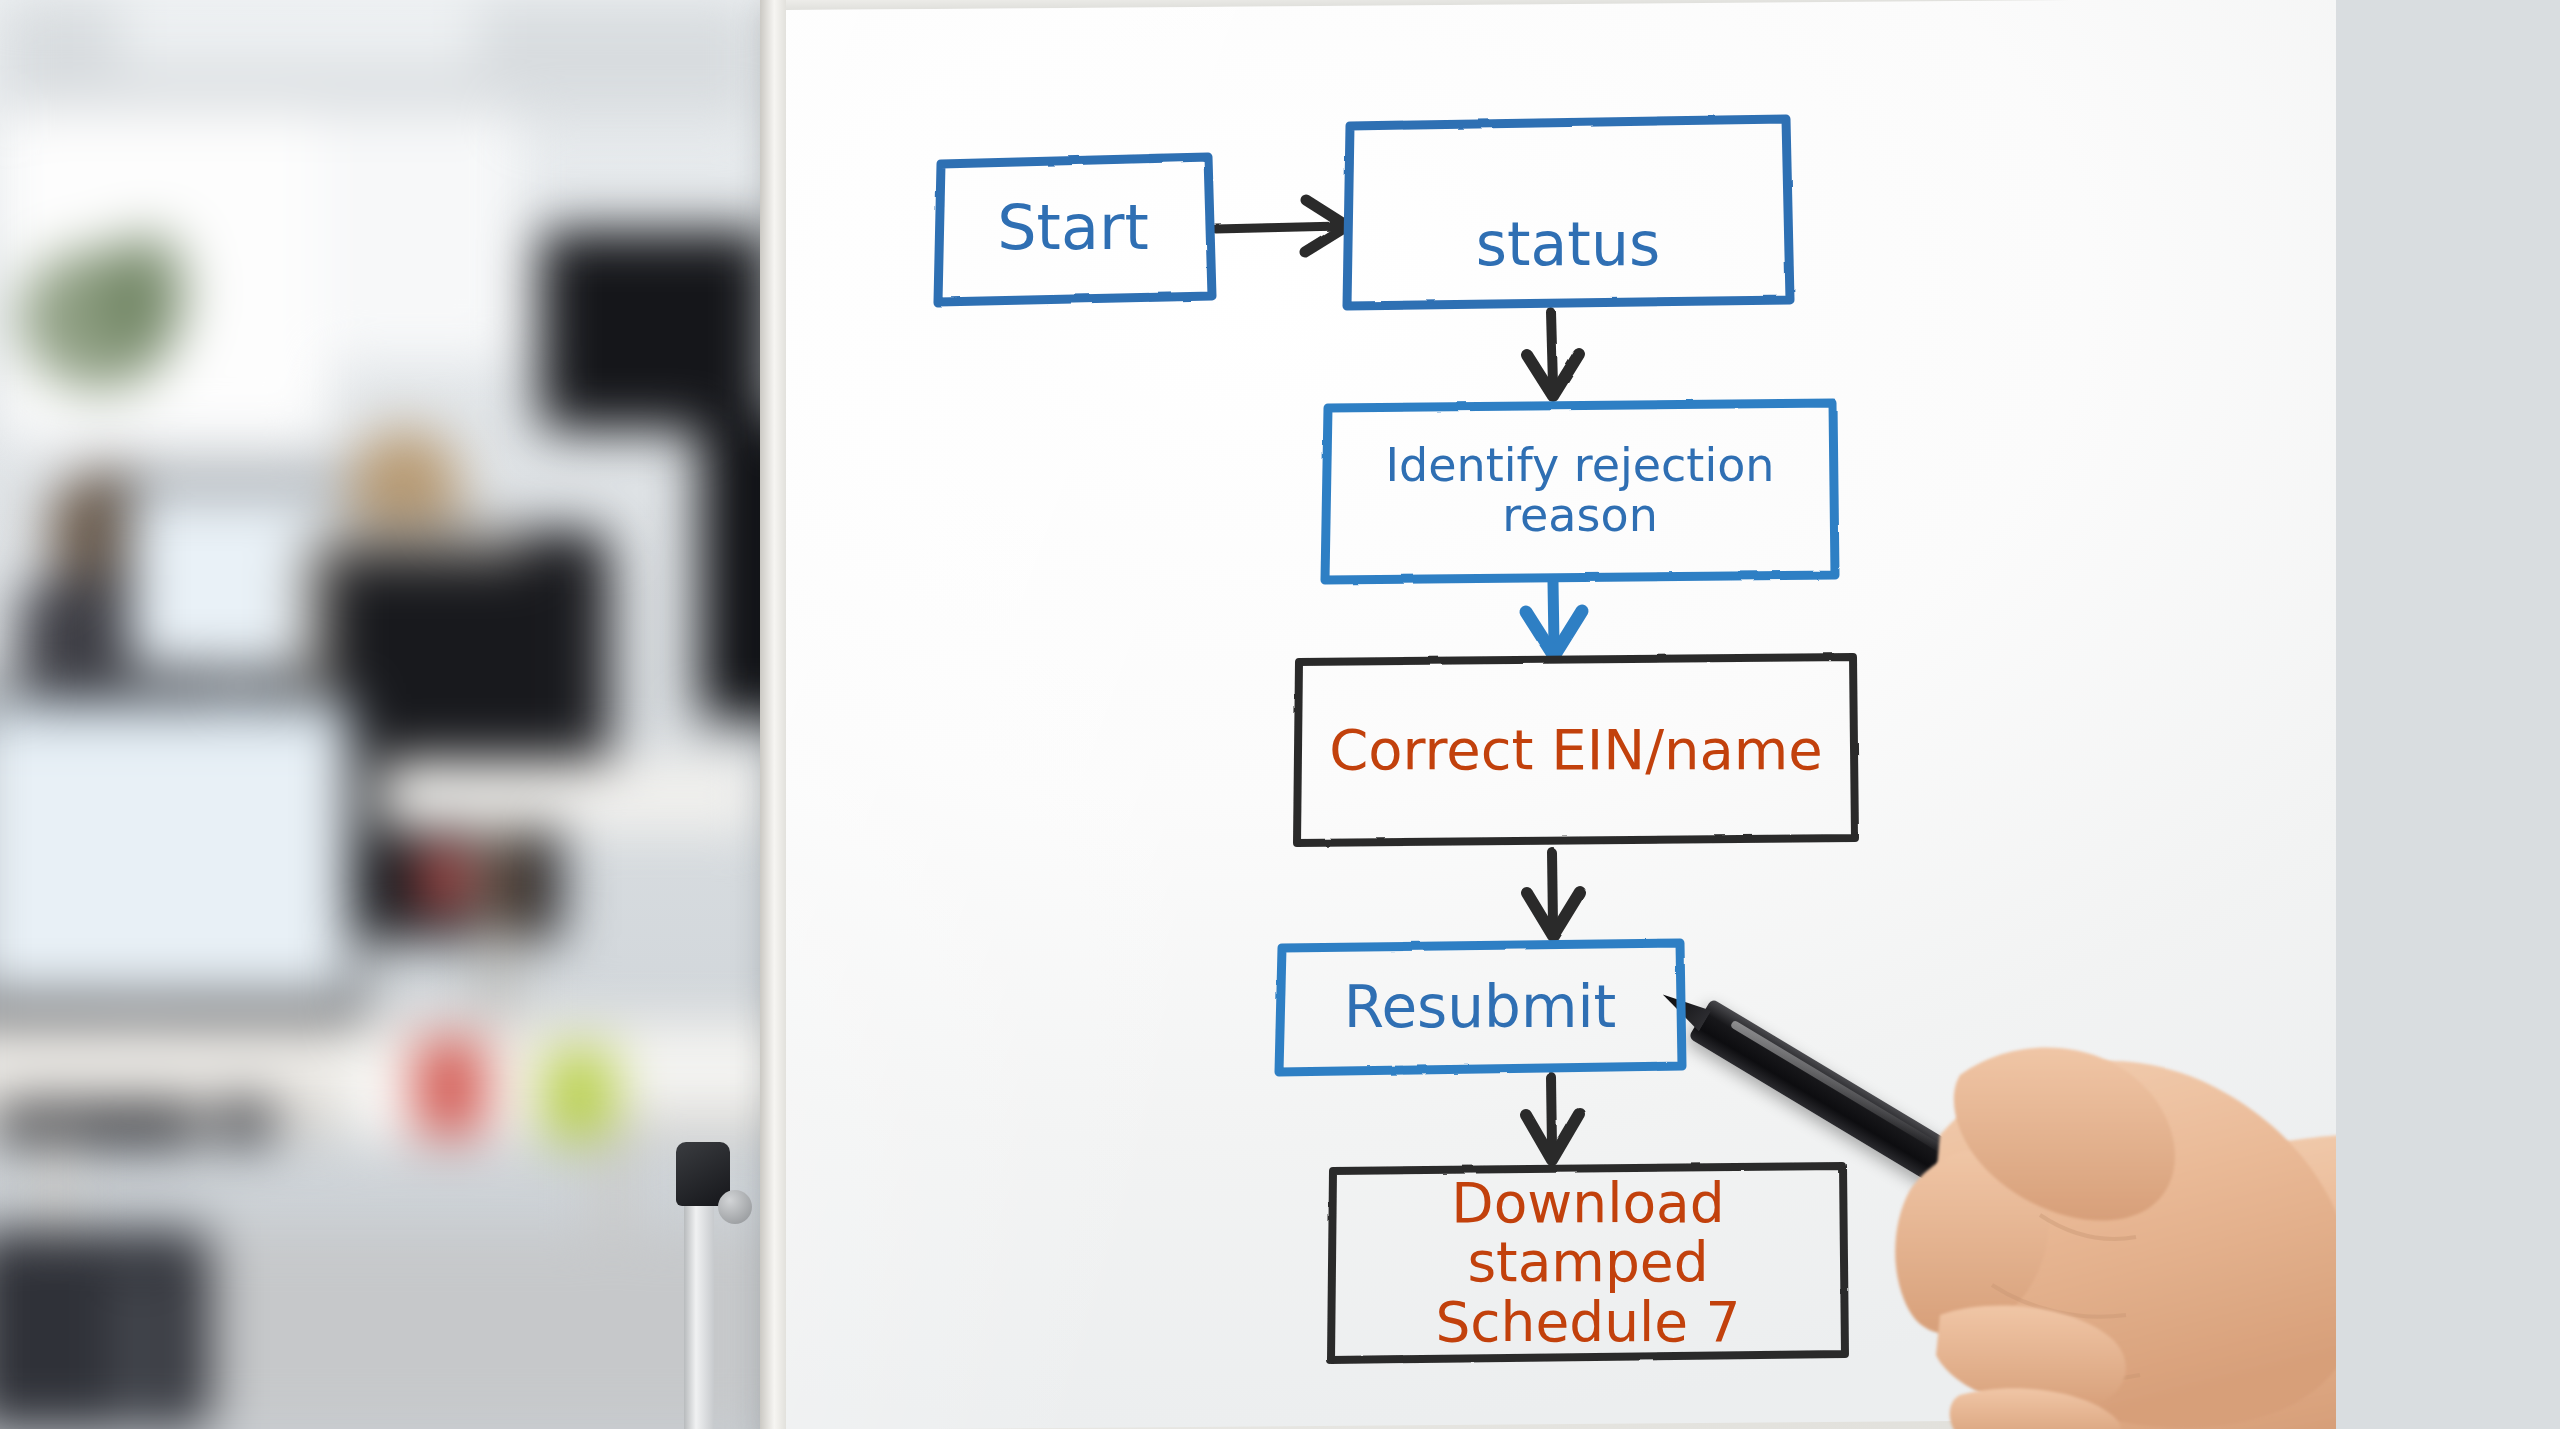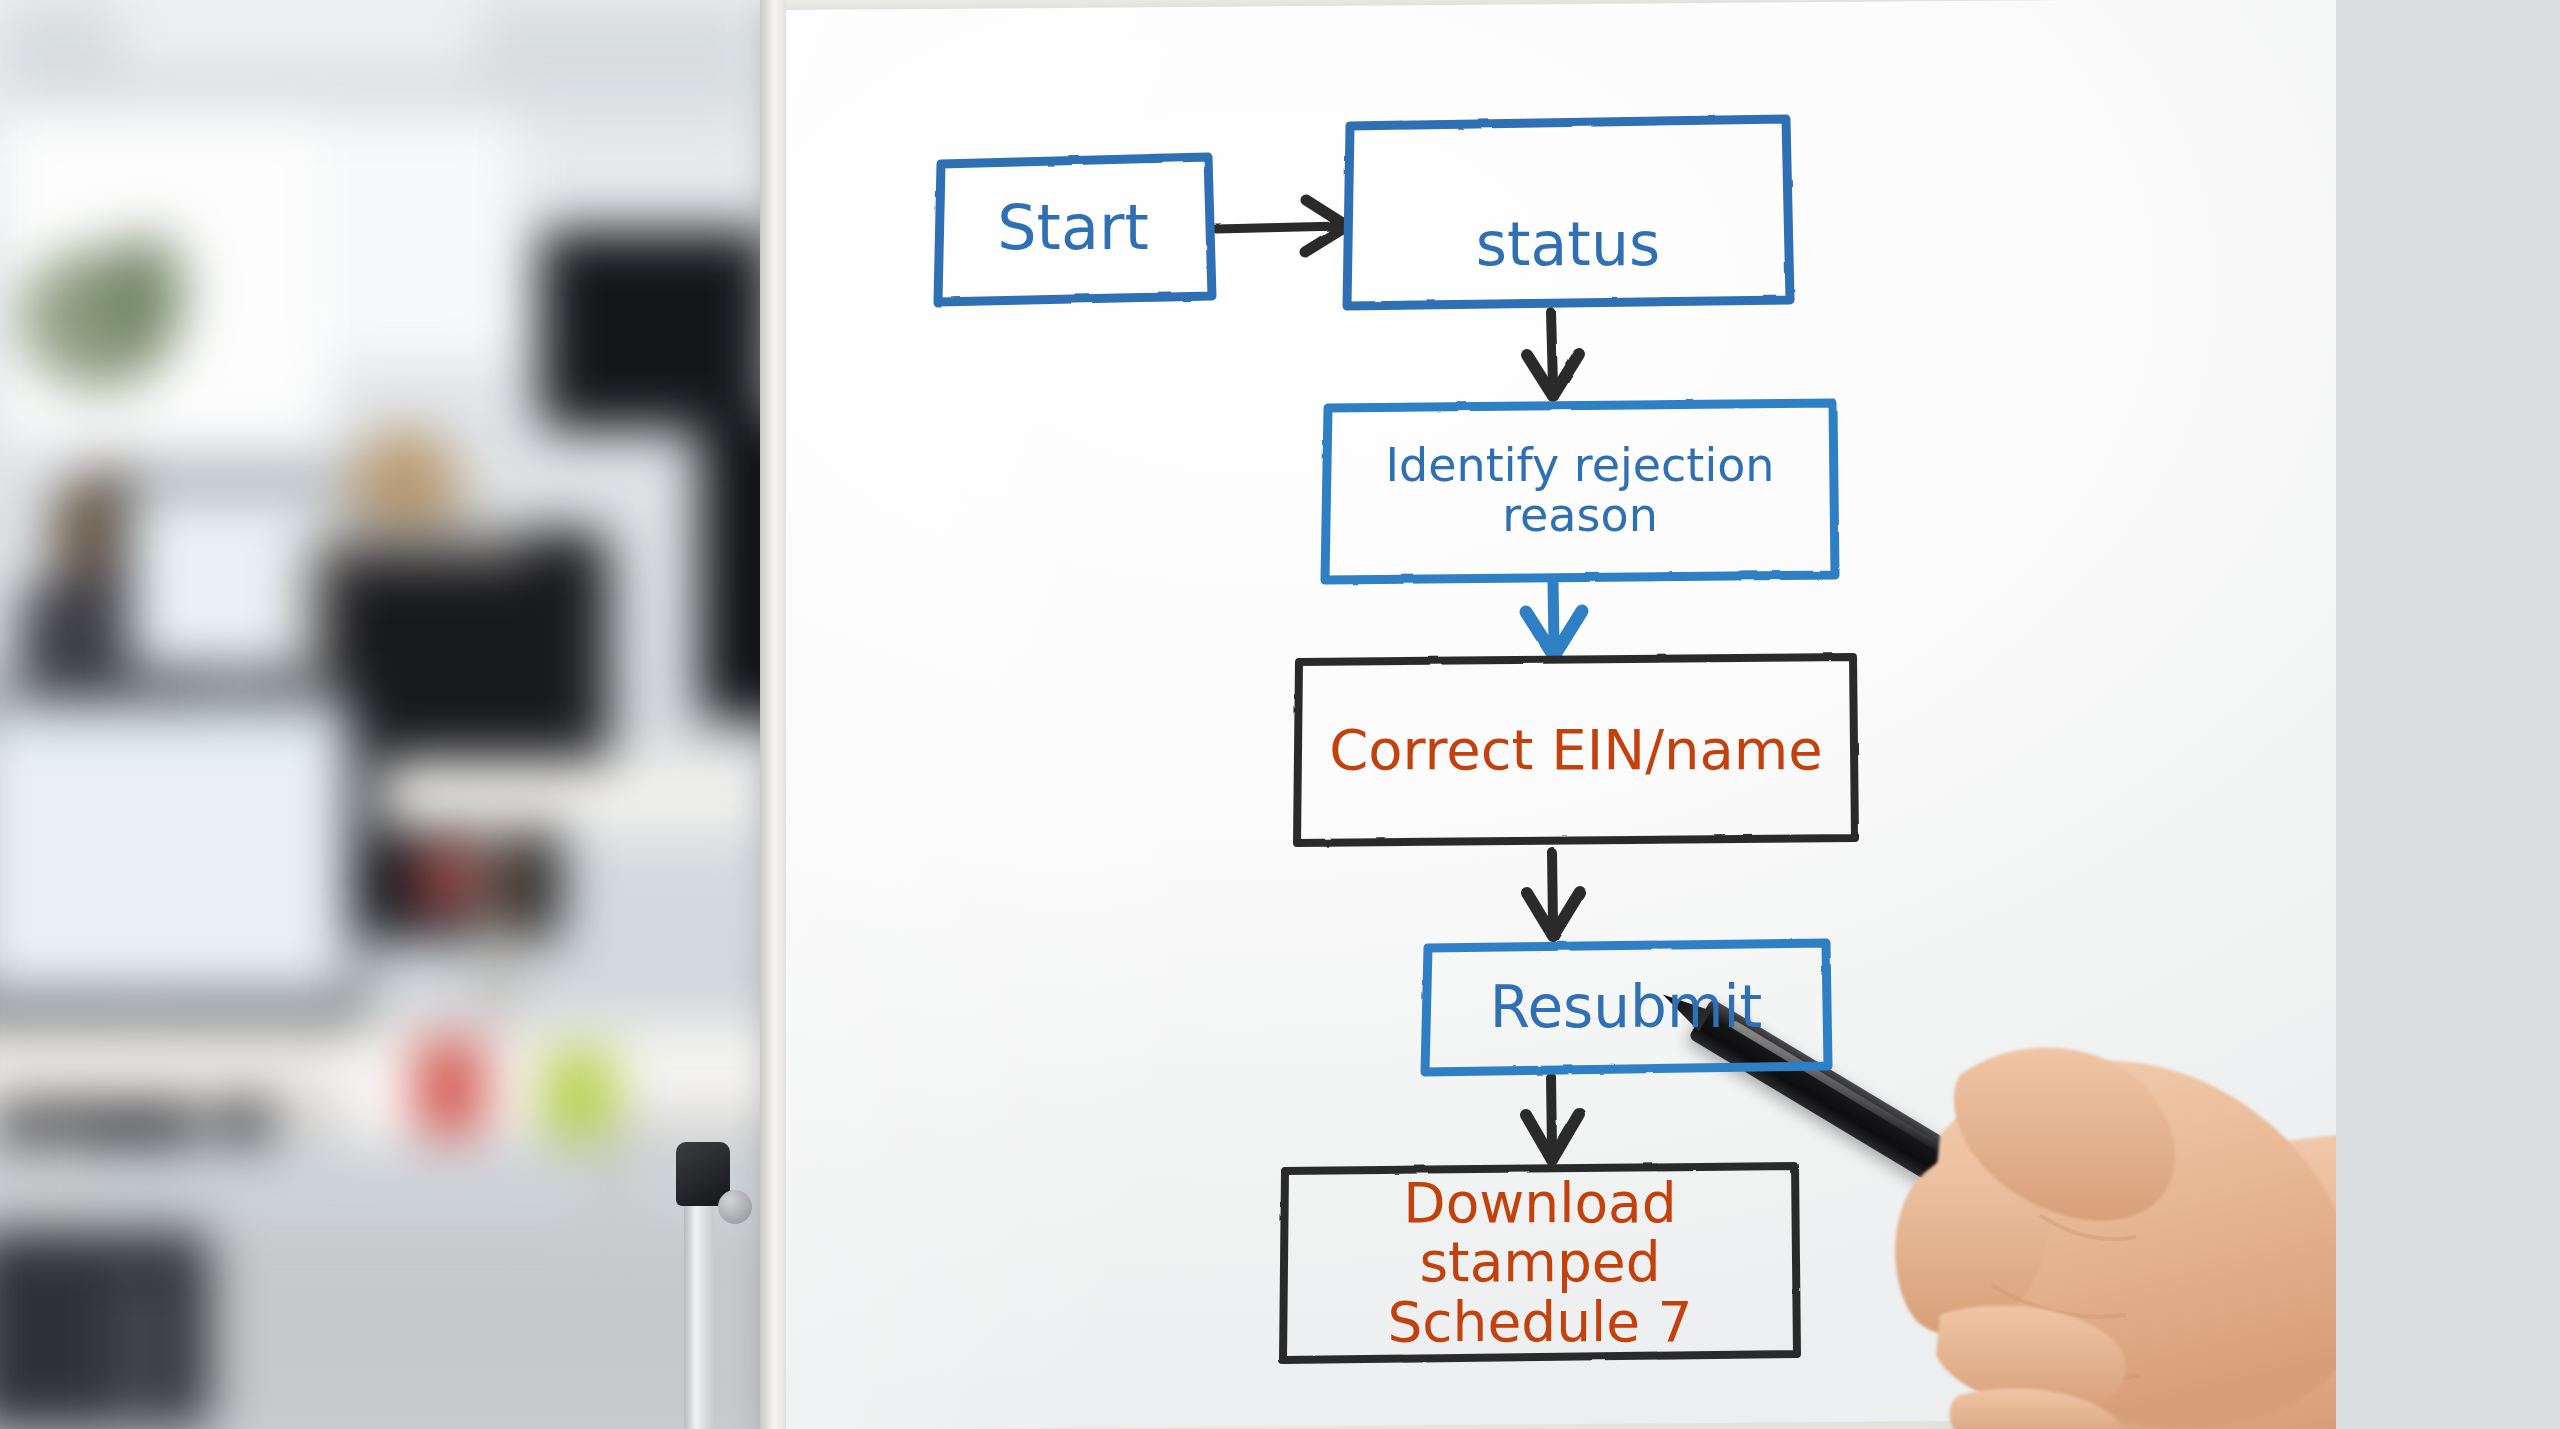--- a/index.html
+++ b/index.html
@@ -142,22 +142,22 @@
     font-family:"DejaVu Sans", sans-serif;
     line-height:1.08;
     pointer-events:auto;
   }
   .node .lbl { position:relative; z-index:3; padding:0 8px; }
 
   .n-start   { left:938px;  top:158px;  width:270px;  height:140px; font-size:62px; }
   .n-check   { left:1348px; top:122px;  width:440px;  height:180px; font-size:60px; }
   .n-ident   { left:1326px; top:406px;  width:508px;  height:170px; font-size:46px; }
   .n-correct { left:1298px; top:660px;  width:556px;  height:180px; font-size:56px; }
-  .n-resub   { left:1426px; top:946px;  width:400px;  height:122px; font-size:58px; }
-  .n-down    { left:1284px; top:1168px; width:512px;  height:190px; font-size:55px; }
+  .n-resub   { left:1280px; top:946px;  width:400px;  height:122px; font-size:58px; }
+  .n-down    { left:1332px; top:1168px; width:512px;  height:190px; font-size:55px; }
 
   .ink-blue { color:#2f6fb3; }
   .ink-black{ color:#c2410c; }
 
   .boxsvg { position:absolute; left:-14px; top:-14px; width:calc(100% + 28px); height:calc(100% + 28px); z-index:1; }
 
   
   .handwrap { position:absolute; left:1640px; top:985px; width:920px; height:460px; pointer-events:auto;}
 
   .pen {

